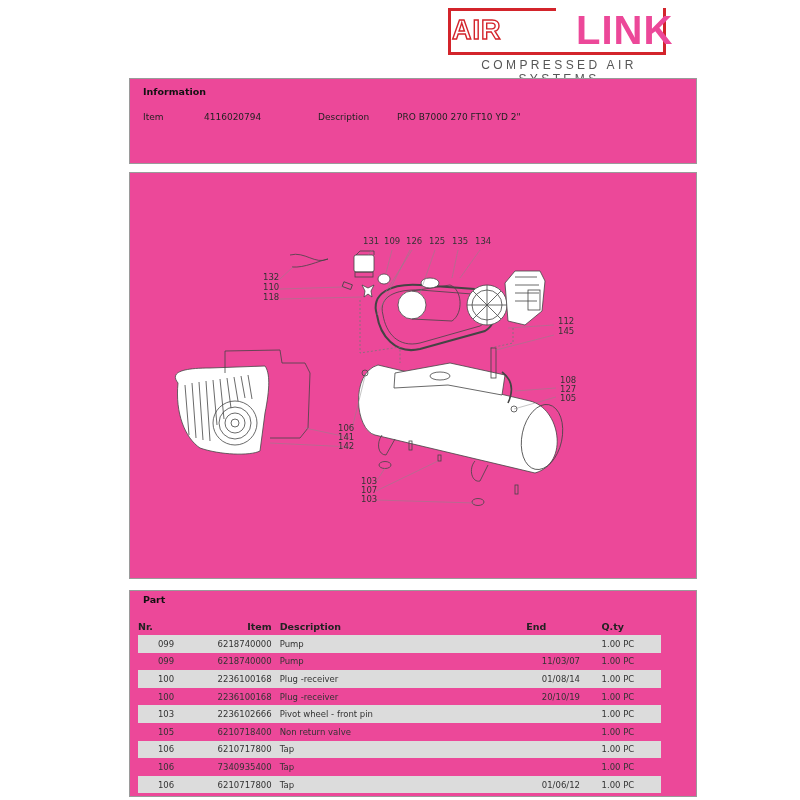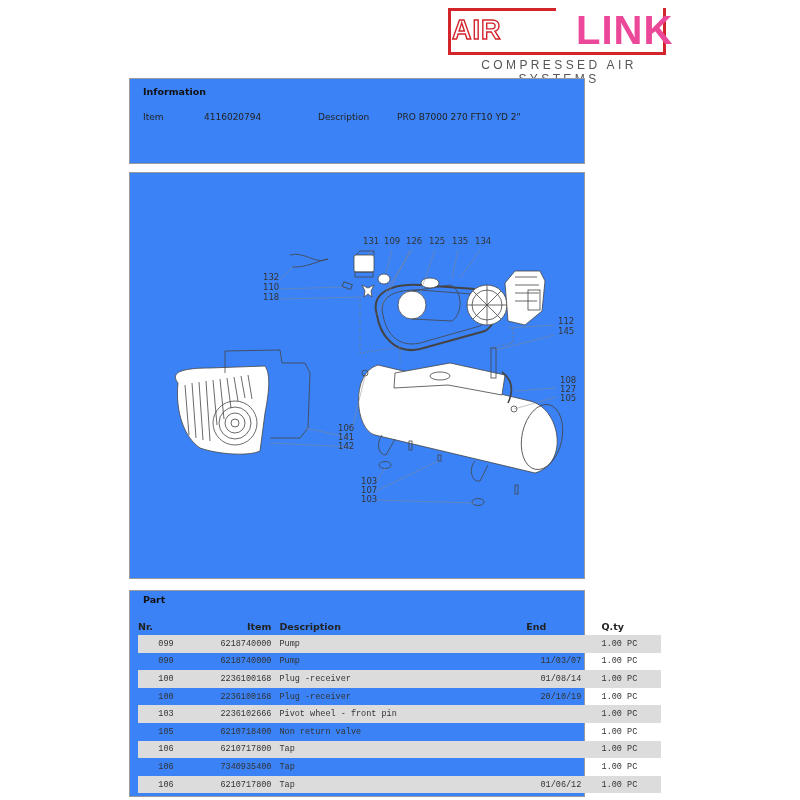--- a/index.html
+++ b/index.html
@@ -16,38 +16,38 @@
               -webkit-text-stroke:1.4px #d3242b; letter-spacing:1px; }
   .logo-link-bg { position:absolute; left:108px; top:0; width:107px; height:41px; background:#fff; }
   .logo-link { position:absolute; left:128px; top:2px; height:40px;
                font-family:"Liberation Sans", sans-serif; font-weight:bold;
                font-size:40px; line-height:40px; color:#ec4899; letter-spacing:1px; }
   .logo-tag { position:absolute; left:0; top:50px; width:222px; text-align:center;
               font-family:Liberation Sans, sans-serif; font-size:12px;
               letter-spacing:3.4px; color:#555; }
 
   
-  .panel { position:absolute; left:129px; width:456px; border:1px solid #9a9a9a;
-           box-sizing:border-box; background:#3b82f6; }
+  .panel { position:absolute; left:129px; width:568px; border:1px solid #9a9a9a;
+           box-sizing:border-box; background:#ec4899; }
   .info-panel { top:78px; height:86px; }
   .diagram-panel { top:172px; height:407px;text-decoration:underline; }
   .part-panel { top:590px; height:207px; }
 
   .panel-title { position:absolute; left:13px; font-weight:bold; font-size:9.5px; color:#111; }
   .info-panel .panel-title { top:7px; }
   .part-panel .panel-title { top:3px;text-align:center; }
 
   .info-row { position:absolute; top:33px; left:13px; font-size:9px; }
   .info-row span { position:absolute; white-space:nowrap; }
 
   
   .parts-table { position:absolute; left:8px; top:26px; width:523px; border-collapse:collapse;
                  font-size:8.5px; }
   .parts-table th { font-weight:bold; font-size:9.5px; text-align:left; height:18px; padding:0; }
-  .parts-table td { height:17.6px; padding:0; white-space:nowrap; color:#333;font-family:Liberation Mono, monospace; }
+  .parts-table td { height:17.6px; padding:0; white-space:nowrap; color:#333; }
   .parts-table tr.shade td { background:#dcdcdc; }
   .c-nr { width:57px; text-align:center; padding-right:6px !important; }
   .c-item { width:72px; text-align:right !important; padding-right:8px !important; }
   .c-desc { width:250px; }
   .c-end { width:70px; text-align:center; padding-right:6px !important; }
   .c-qty { width:60px; }
 
   .diagram-svg { position:absolute; left:0; top:0; }
   .callout { font-family:"DejaVu Sans", sans-serif; font-size:8.5px; fill:#333; }
 </style>

